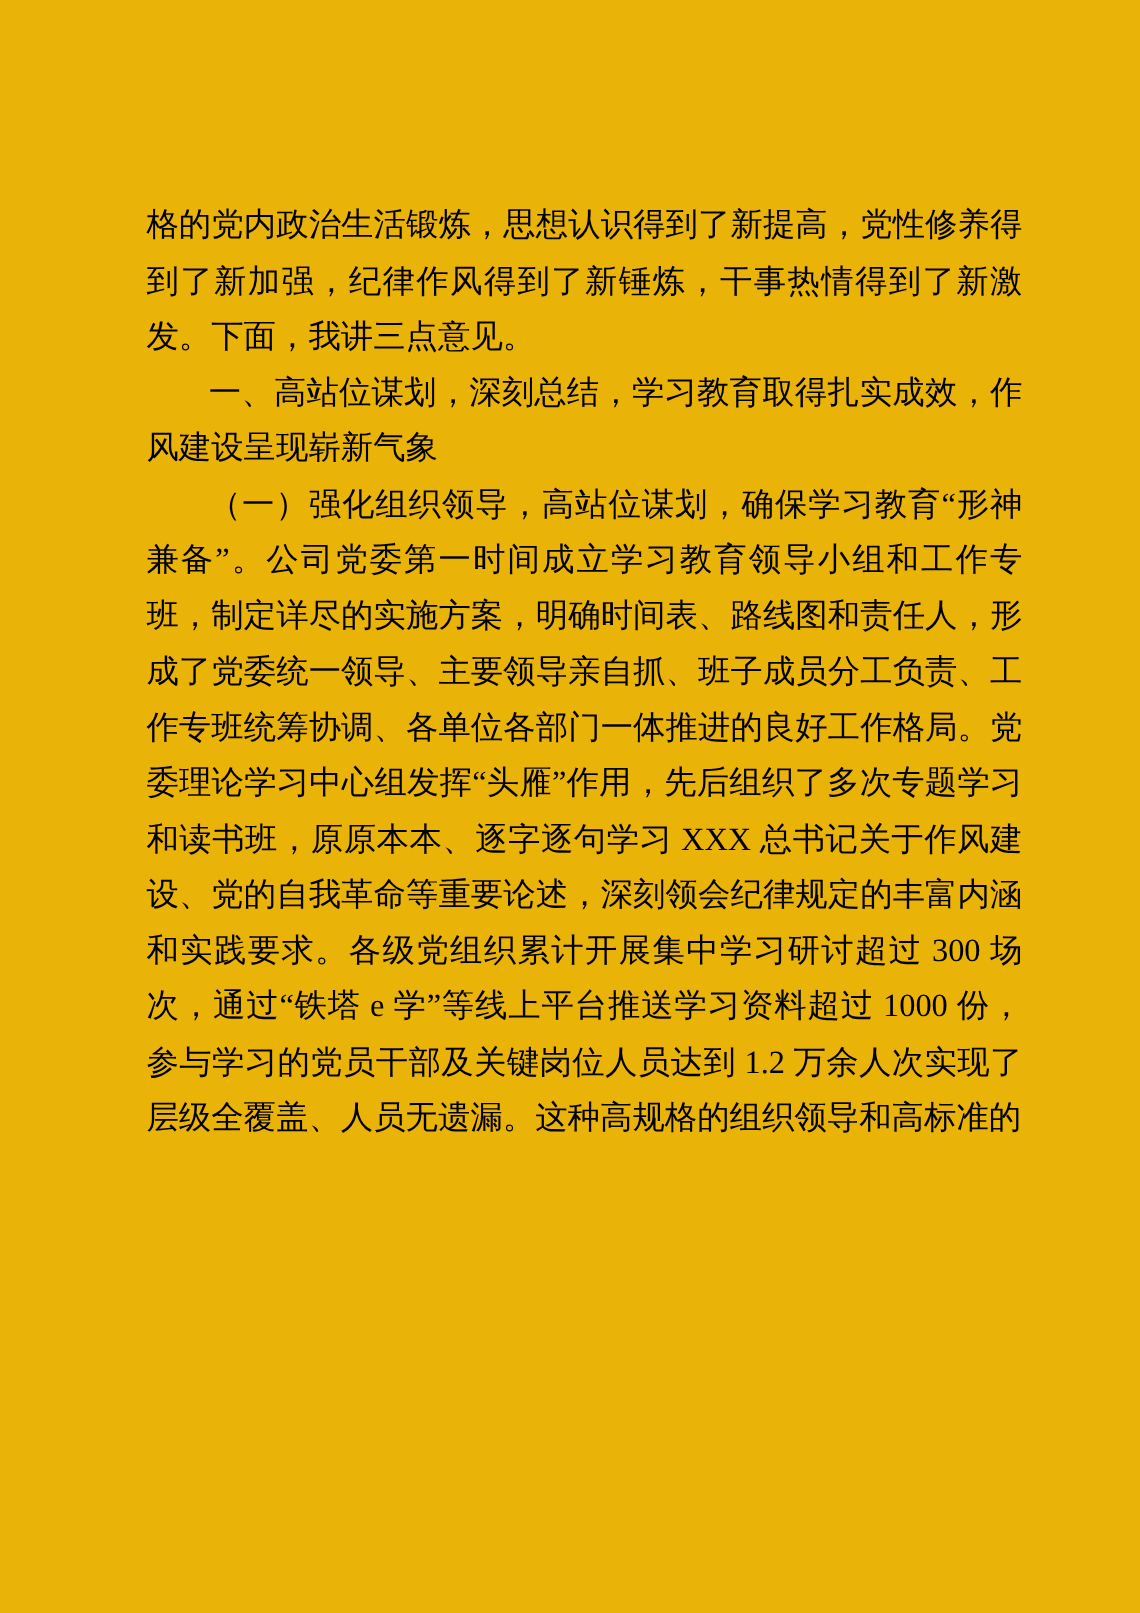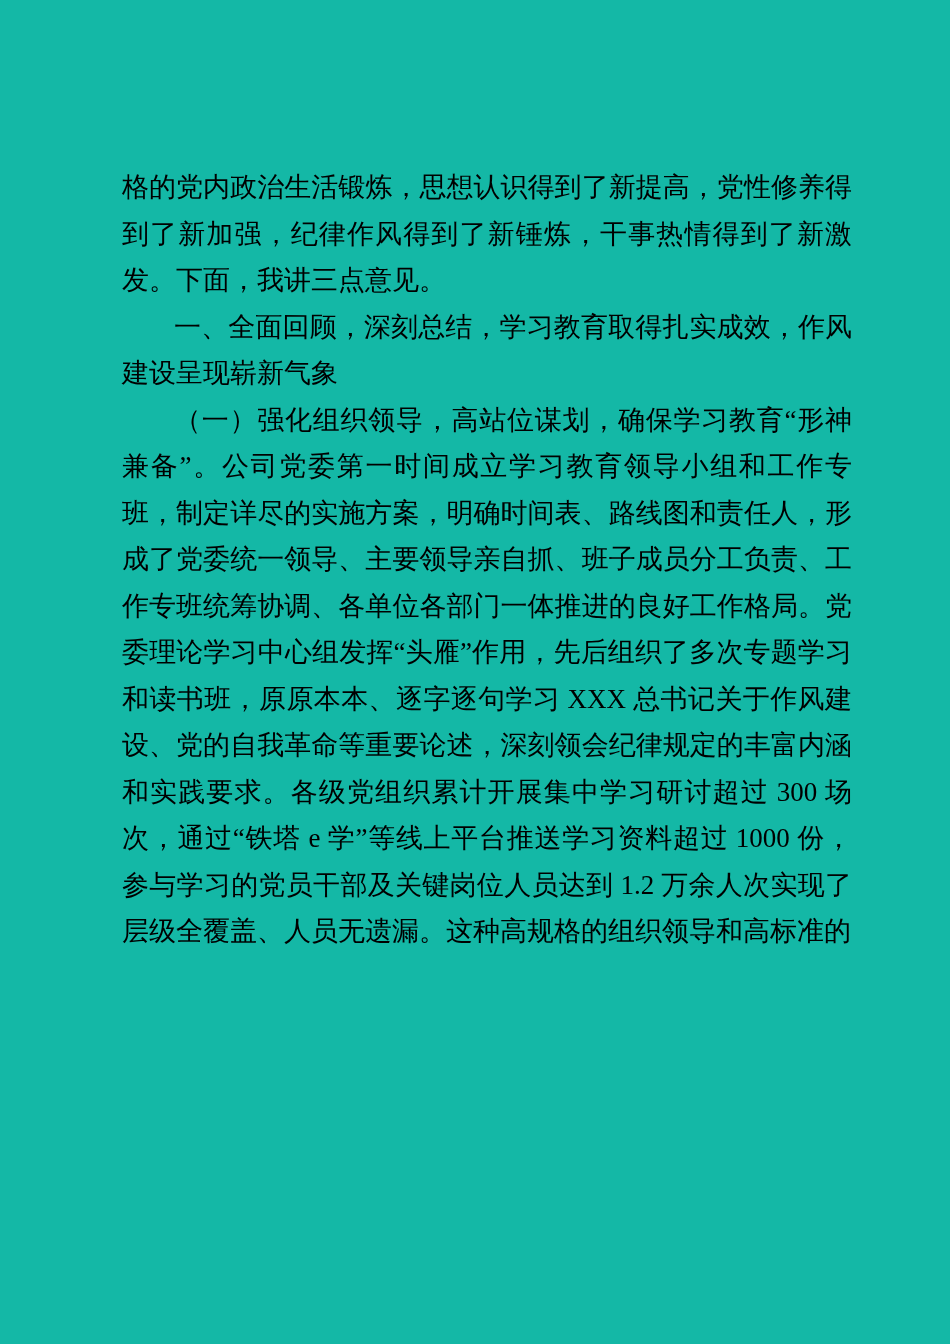--- a/index.html
+++ b/index.html
@@ -9,21 +9,21 @@
   body {
     width: 950px;
     height: 1344px;
     background: #ffffff;
     position: relative;
     overflow: hidden;
   }
   .page {
     position: absolute;
     inset: 0;
-    background: #14b8a6;
+    background: #eab308;
   }
   .content {
     position: absolute;
     left: 122px;
     top: 164px;
     width: 730px;
     color: #000000;
     font-family: "Liberation Serif", serif;
     font-size: 27px;
     line-height: 46.5px;
@@ -40,16 +40,16 @@
   .content p.heading1 {
     font-weight: normal;
   }
 </style>
 </head>
 <body>
 
 <div class="page">
   <div class="content" id="doc-content">
       <p class="body">格的党内政治生活锻炼，思想认识得到了新提高，党性修养得到了新加强，纪律作风得到了新锤炼，干事热情得到了新激发。下面，我讲三点意见。</p>
-      <p class="indent heading1">一、全面回顾，深刻总结，学习教育取得扎实成效，作风建设呈现崭新气象</p>
+      <p class="indent heading1">一、高站位谋划，深刻总结，学习教育取得扎实成效，作风建设呈现崭新气象</p>
       <p class="indent body"><span>（一）强化组织领导，高站位谋划，确保学习教育“形神兼备”。</span><span>公司党委第一时间成立学习教育领导小组和工作专班，制定详尽的实施方案，明确时间表、路线图和责任人，形成了党委统一领导、主要领导亲自抓、班子成员分工负责、工作专班统筹协调、各单位各部门一体推进的良好工作格局。党委理论学习中心组发挥“头雁”作用，先后组织了多次专题学习和读书班，原原本本、逐字逐句学习 XXX 总书记关于作风建设、党的自我革命等重要论述，深刻领会纪律规定的丰富内涵和实践要求。各级党组织累计开展集中学习研讨超过 300 场次，通过“铁塔 e 学”等线上平台推送学习资料超过 1000 份，参与学习的党员干部及关键岗位人员达到 1.2 万余人次实现了层级全覆盖、人员无遗漏。这种高规格的组织领导和高标准的</span></p>
     </div>
 </div>
 
 </body></html>

